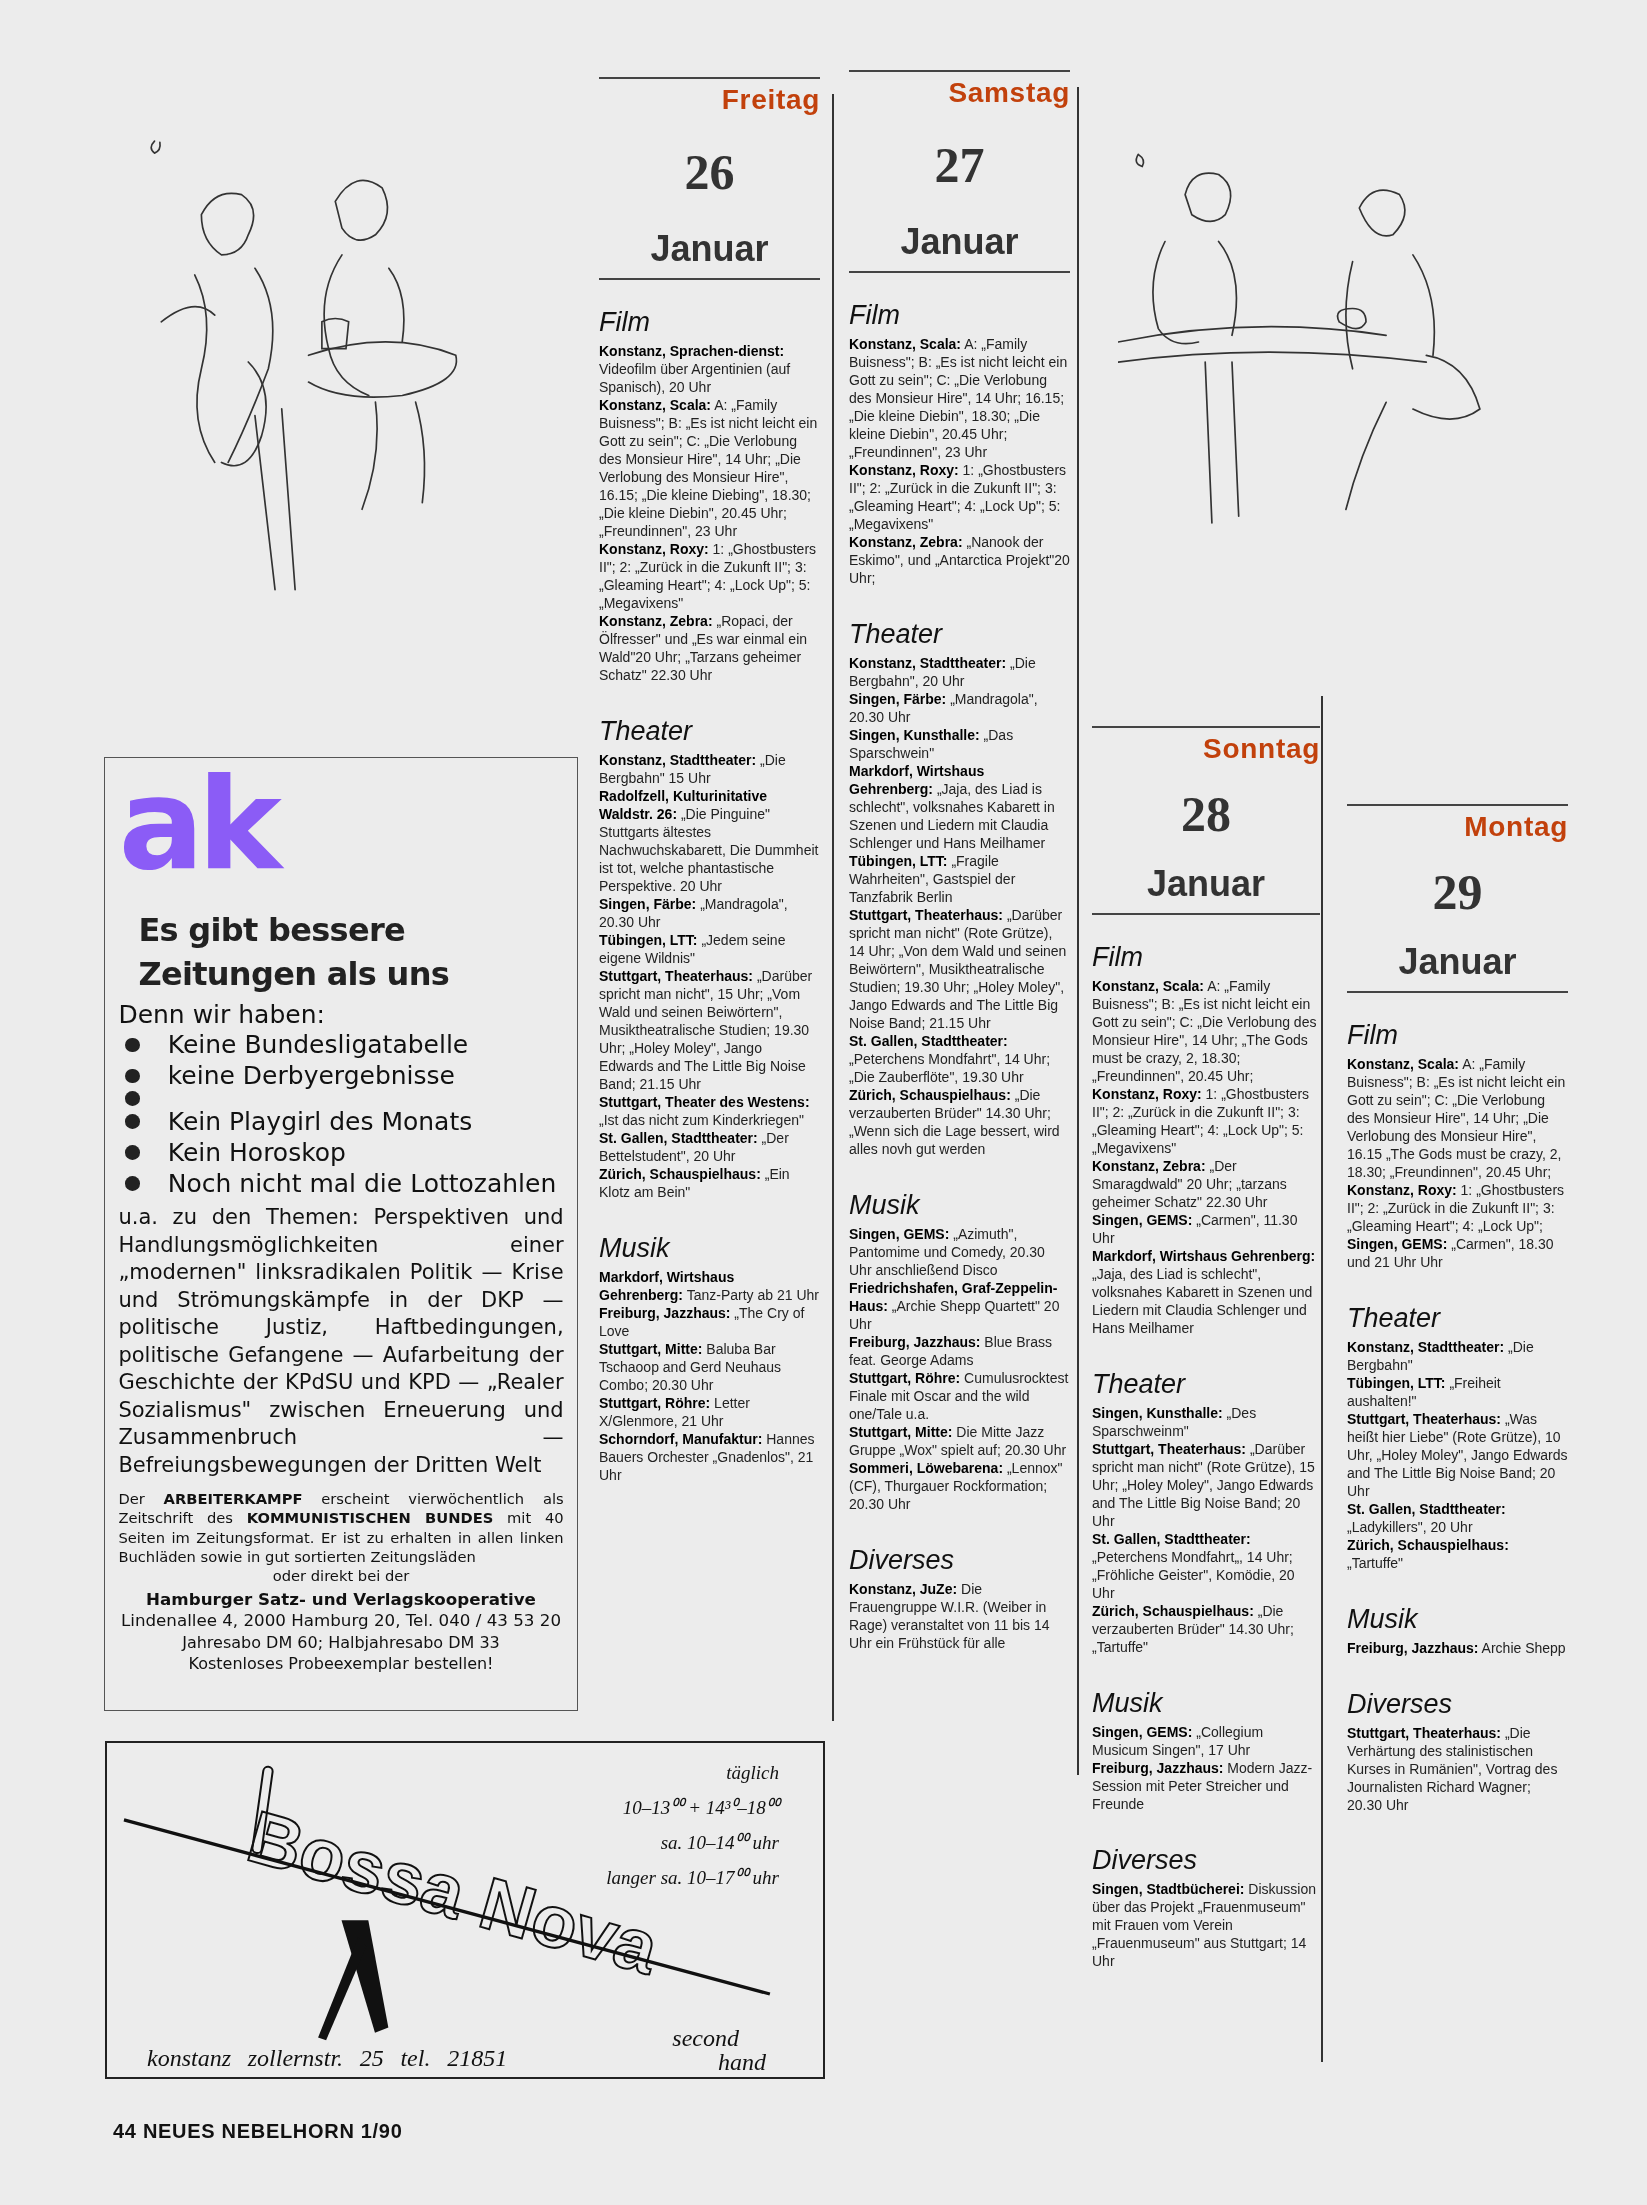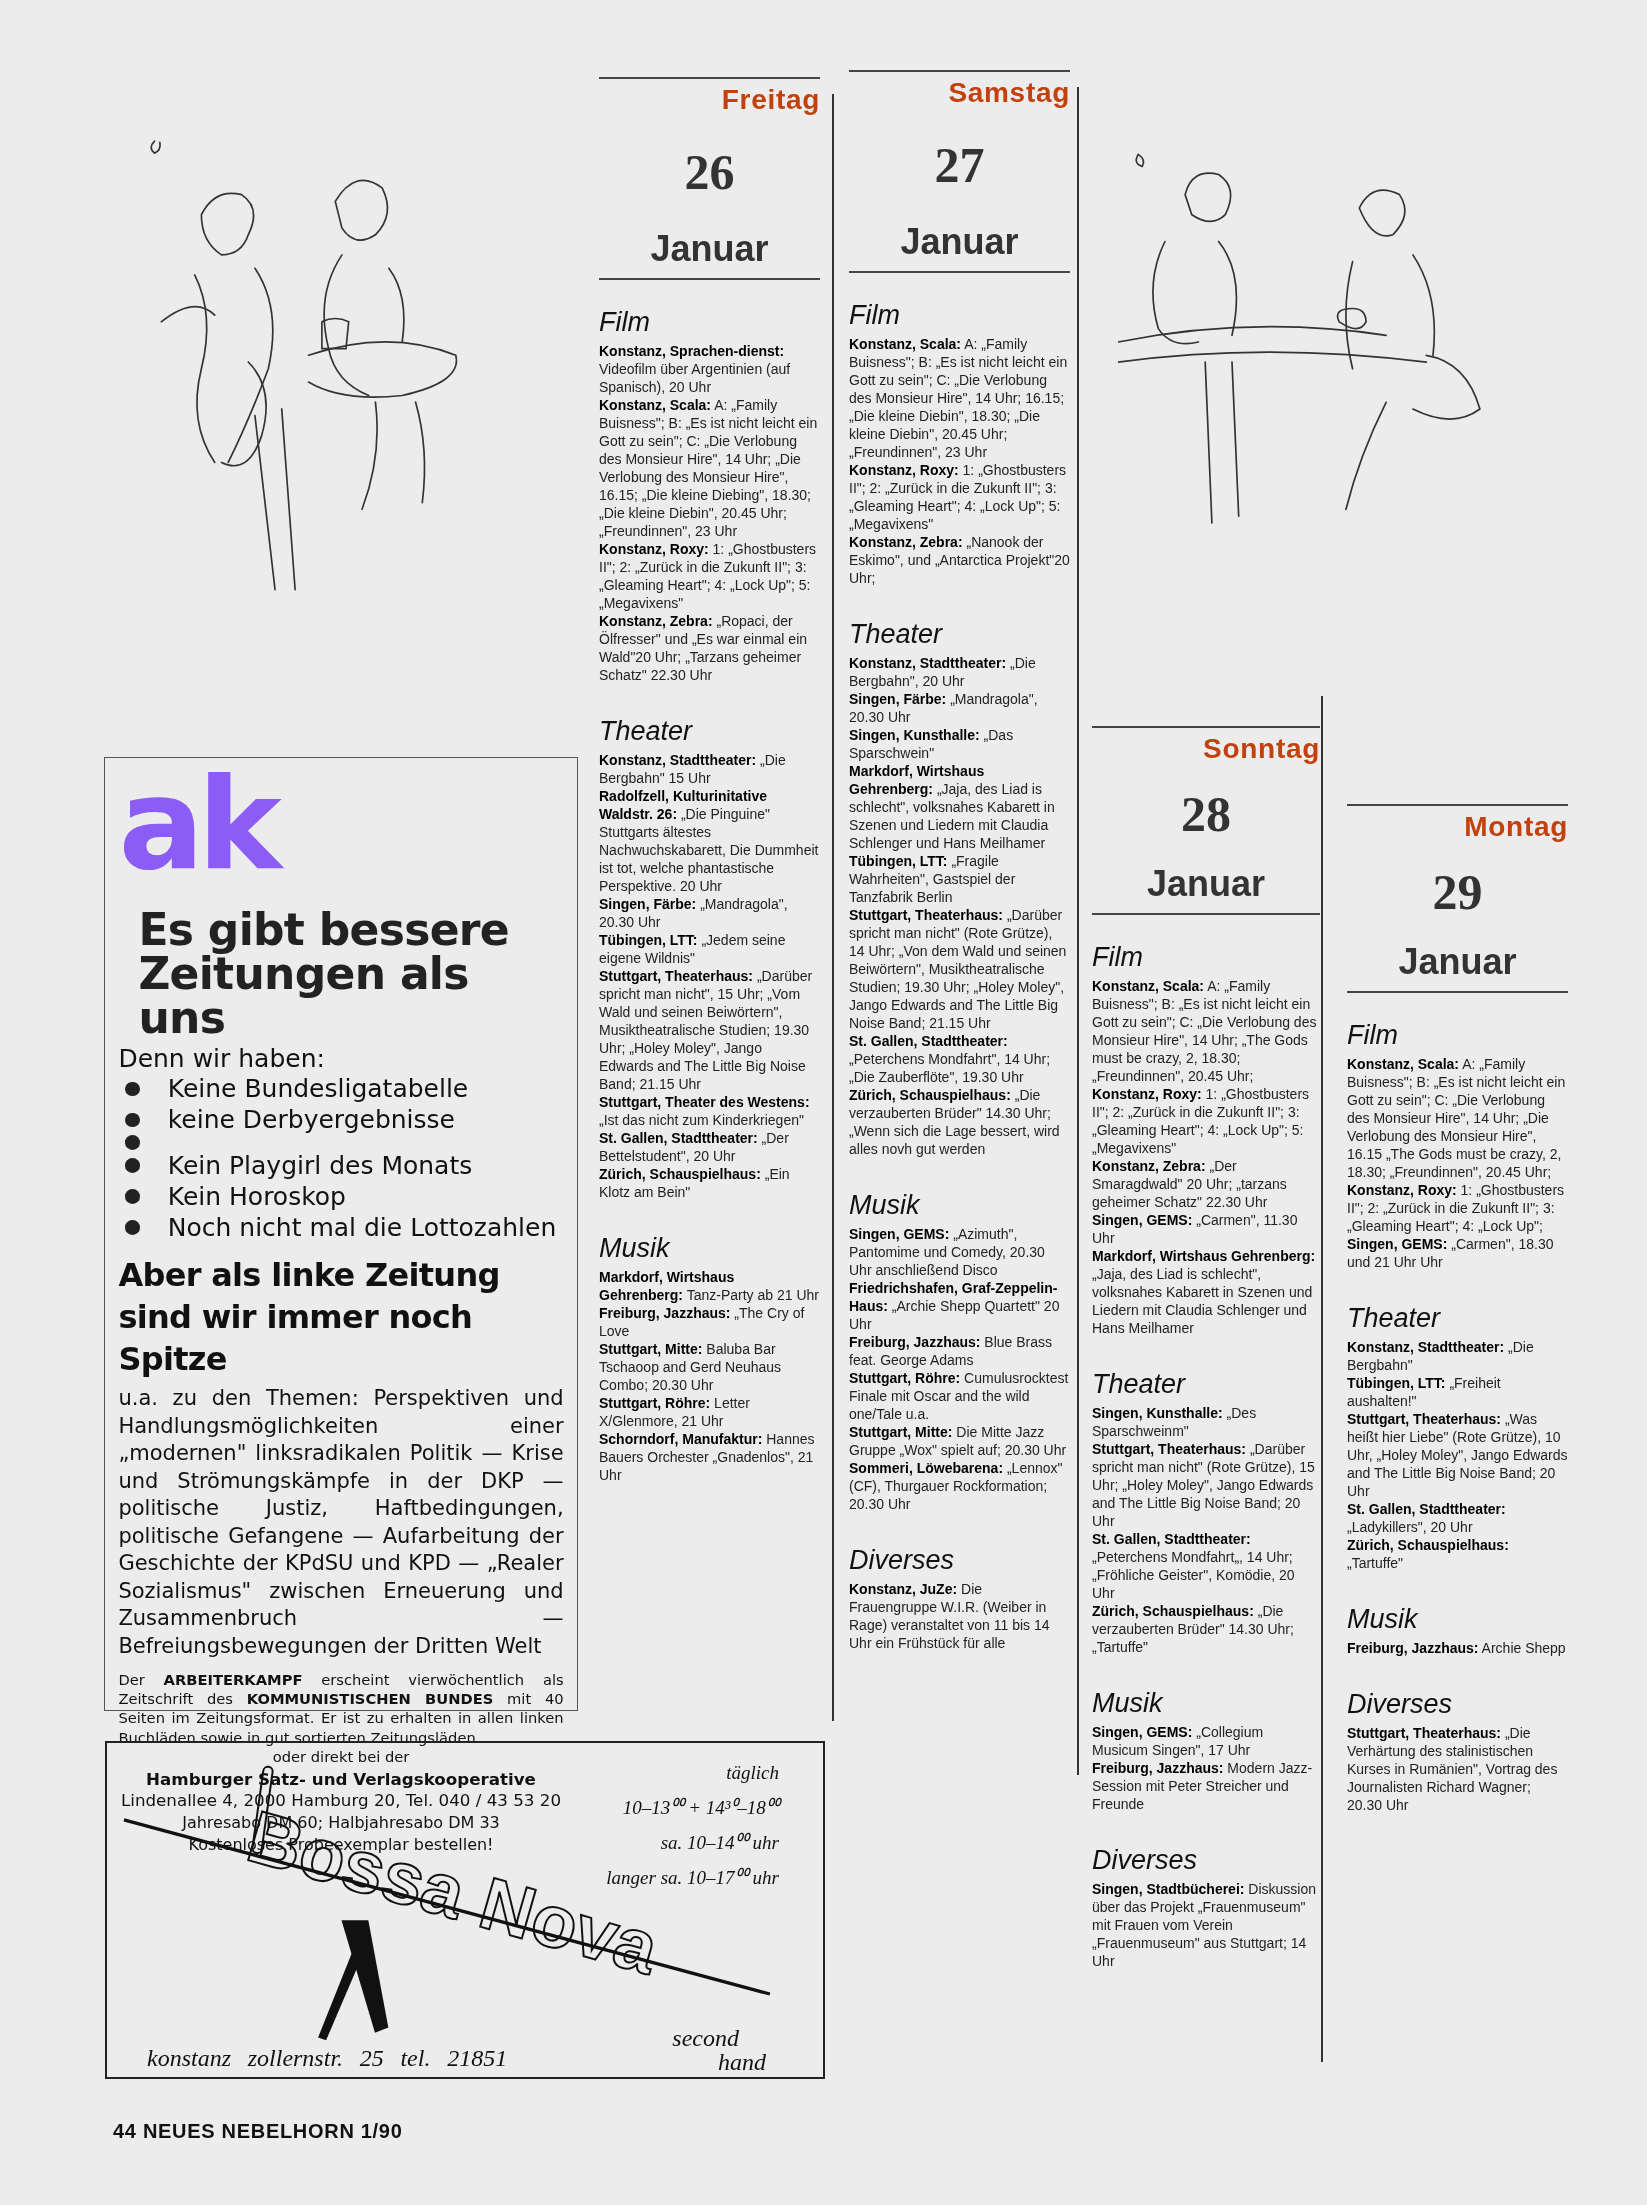--- a/index.html
+++ b/index.html
@@ -14,21 +14,21 @@
   .day .dmonth{font-size:36px;font-weight:bold;color:#333;text-align:center;margin-top:27px;}
   .day .botline{height:2px;background:#444;margin:8px 0 27px 0;}
   .sec{margin-bottom:32px;}
   .sec h3{margin:0 0 4px 0;font-style:italic;font-weight:normal;font-size:27px;color:#111;}
   .entry{font-size:14px;line-height:18px;color:#222;}
   .entry b{color:#000;}
   .vrule{position:absolute;width:2px;background:#333;}
   
   .adbox{position:absolute;left:104px;top:757px;width:474px;height:954px;border:1.3px solid #555;box-sizing:border-box;padding:9.4px 13.4px;}
   .ak-logo{font-family:"DejaVu Sans",sans-serif;font-weight:bold;font-size:127px;line-height:114px;letter-spacing:-6.7px;display:inline-block;vertical-align:top;color:#8b5cf6;}
-  .ak-head{display:inline-block;vertical-align:top;margin-left:20px;margin-top:27px;font-family:"DejaVu Sans",sans-serif;font-weight:bold;font-size:44px;line-height:44px;color:#222;letter-spacing:-0.7px;}
+  .ak-head{display:inline-block;vertical-align:top;margin-left:20px;margin-top:27px;font-family:"DejaVu Sans",sans-serif;font-weight:bold;font-size:32px;line-height:44px;color:#222;letter-spacing:-0.7px;}
   .ad-intro{font-family:"DejaVu Sans",sans-serif;font-size:25px;margin-top:4px;}
   .ad-list{list-style:none;margin:0;padding:0;font-family:"DejaVu Sans",sans-serif;font-size:25px;line-height:31px;}
   .ad-list li{display:flex;align-items:center;}
   .bullet{width:14.7px;height:14.7px;border-radius:50%;background:#222;margin:0 28px 0 6.7px;flex:none;}
   .ad-slogan{font-family:"DejaVu Sans",sans-serif;font-weight:bold;font-size:32px;line-height:42px;margin-top:10.7px;letter-spacing:-0.7px;}
   .ad-themes{font-family:"DejaVu Sans",sans-serif;font-size:21px;line-height:27.5px;text-align:justify;margin-top:5.4px;}
   .ad-info{font-family:"DejaVu Sans",sans-serif;font-size:14.7px;line-height:19.4px;text-align:justify;margin-top:9.4px;}
   .ad-center{text-align:center;font-family:"DejaVu Sans",sans-serif;font-size:14.7px;line-height:19.4px;}
   .ad-pub{font-family:"DejaVu Sans",sans-serif;font-weight:bold;font-size:16.7px;text-align:center;margin-top:2.7px;}
   
@@ -252,24 +252,20 @@
       </li>
     <li>
         <span class="bullet"></span>
         <span>Kein Horoskop</span>
       </li>
     <li>
         <span class="bullet"></span>
         <span>Noch nicht mal die Lottozahlen</span>
       </li>
   </ul>
-  <div class="ad-slogan">
-    <span>Aber als linke Zeitung</span><br>
-    <span>sind wir immer noch Spitze</span>
-  </div>
   <div class="ad-themes">u.a. zu den Themen: Perspektiven und Handlungsmöglichkeiten einer „modernen" linksradikalen Politik — Krise und Strömungskämpfe in der DKP — politische Justiz, Haftbedingungen, politische Gefangene — Aufarbeitung der Geschichte der KPdSU und KPD — „Realer Sozialismus" zwischen Erneuerung und Zusammenbruch — Befreiungsbewegungen der Dritten Welt</div>
   <div class="ad-info">
     <span>Der</span>
     <b>ARBEITERKAMPF</b>
     <span>erscheint vierwöchentlich als Zeitschrift des</span>
     <b>KOMMUNISTISCHEN BUNDES</b>
     <span>mit 40 Seiten im Zeitungsformat. Er ist zu erhalten in allen linken Buchläden sowie in gut sortierten Zeitungsläden</span>
   </div>
   <div class="ad-center">oder direkt bei der</div>
   <div class="ad-pub">Hamburger Satz- und Verlagskooperative</div>

